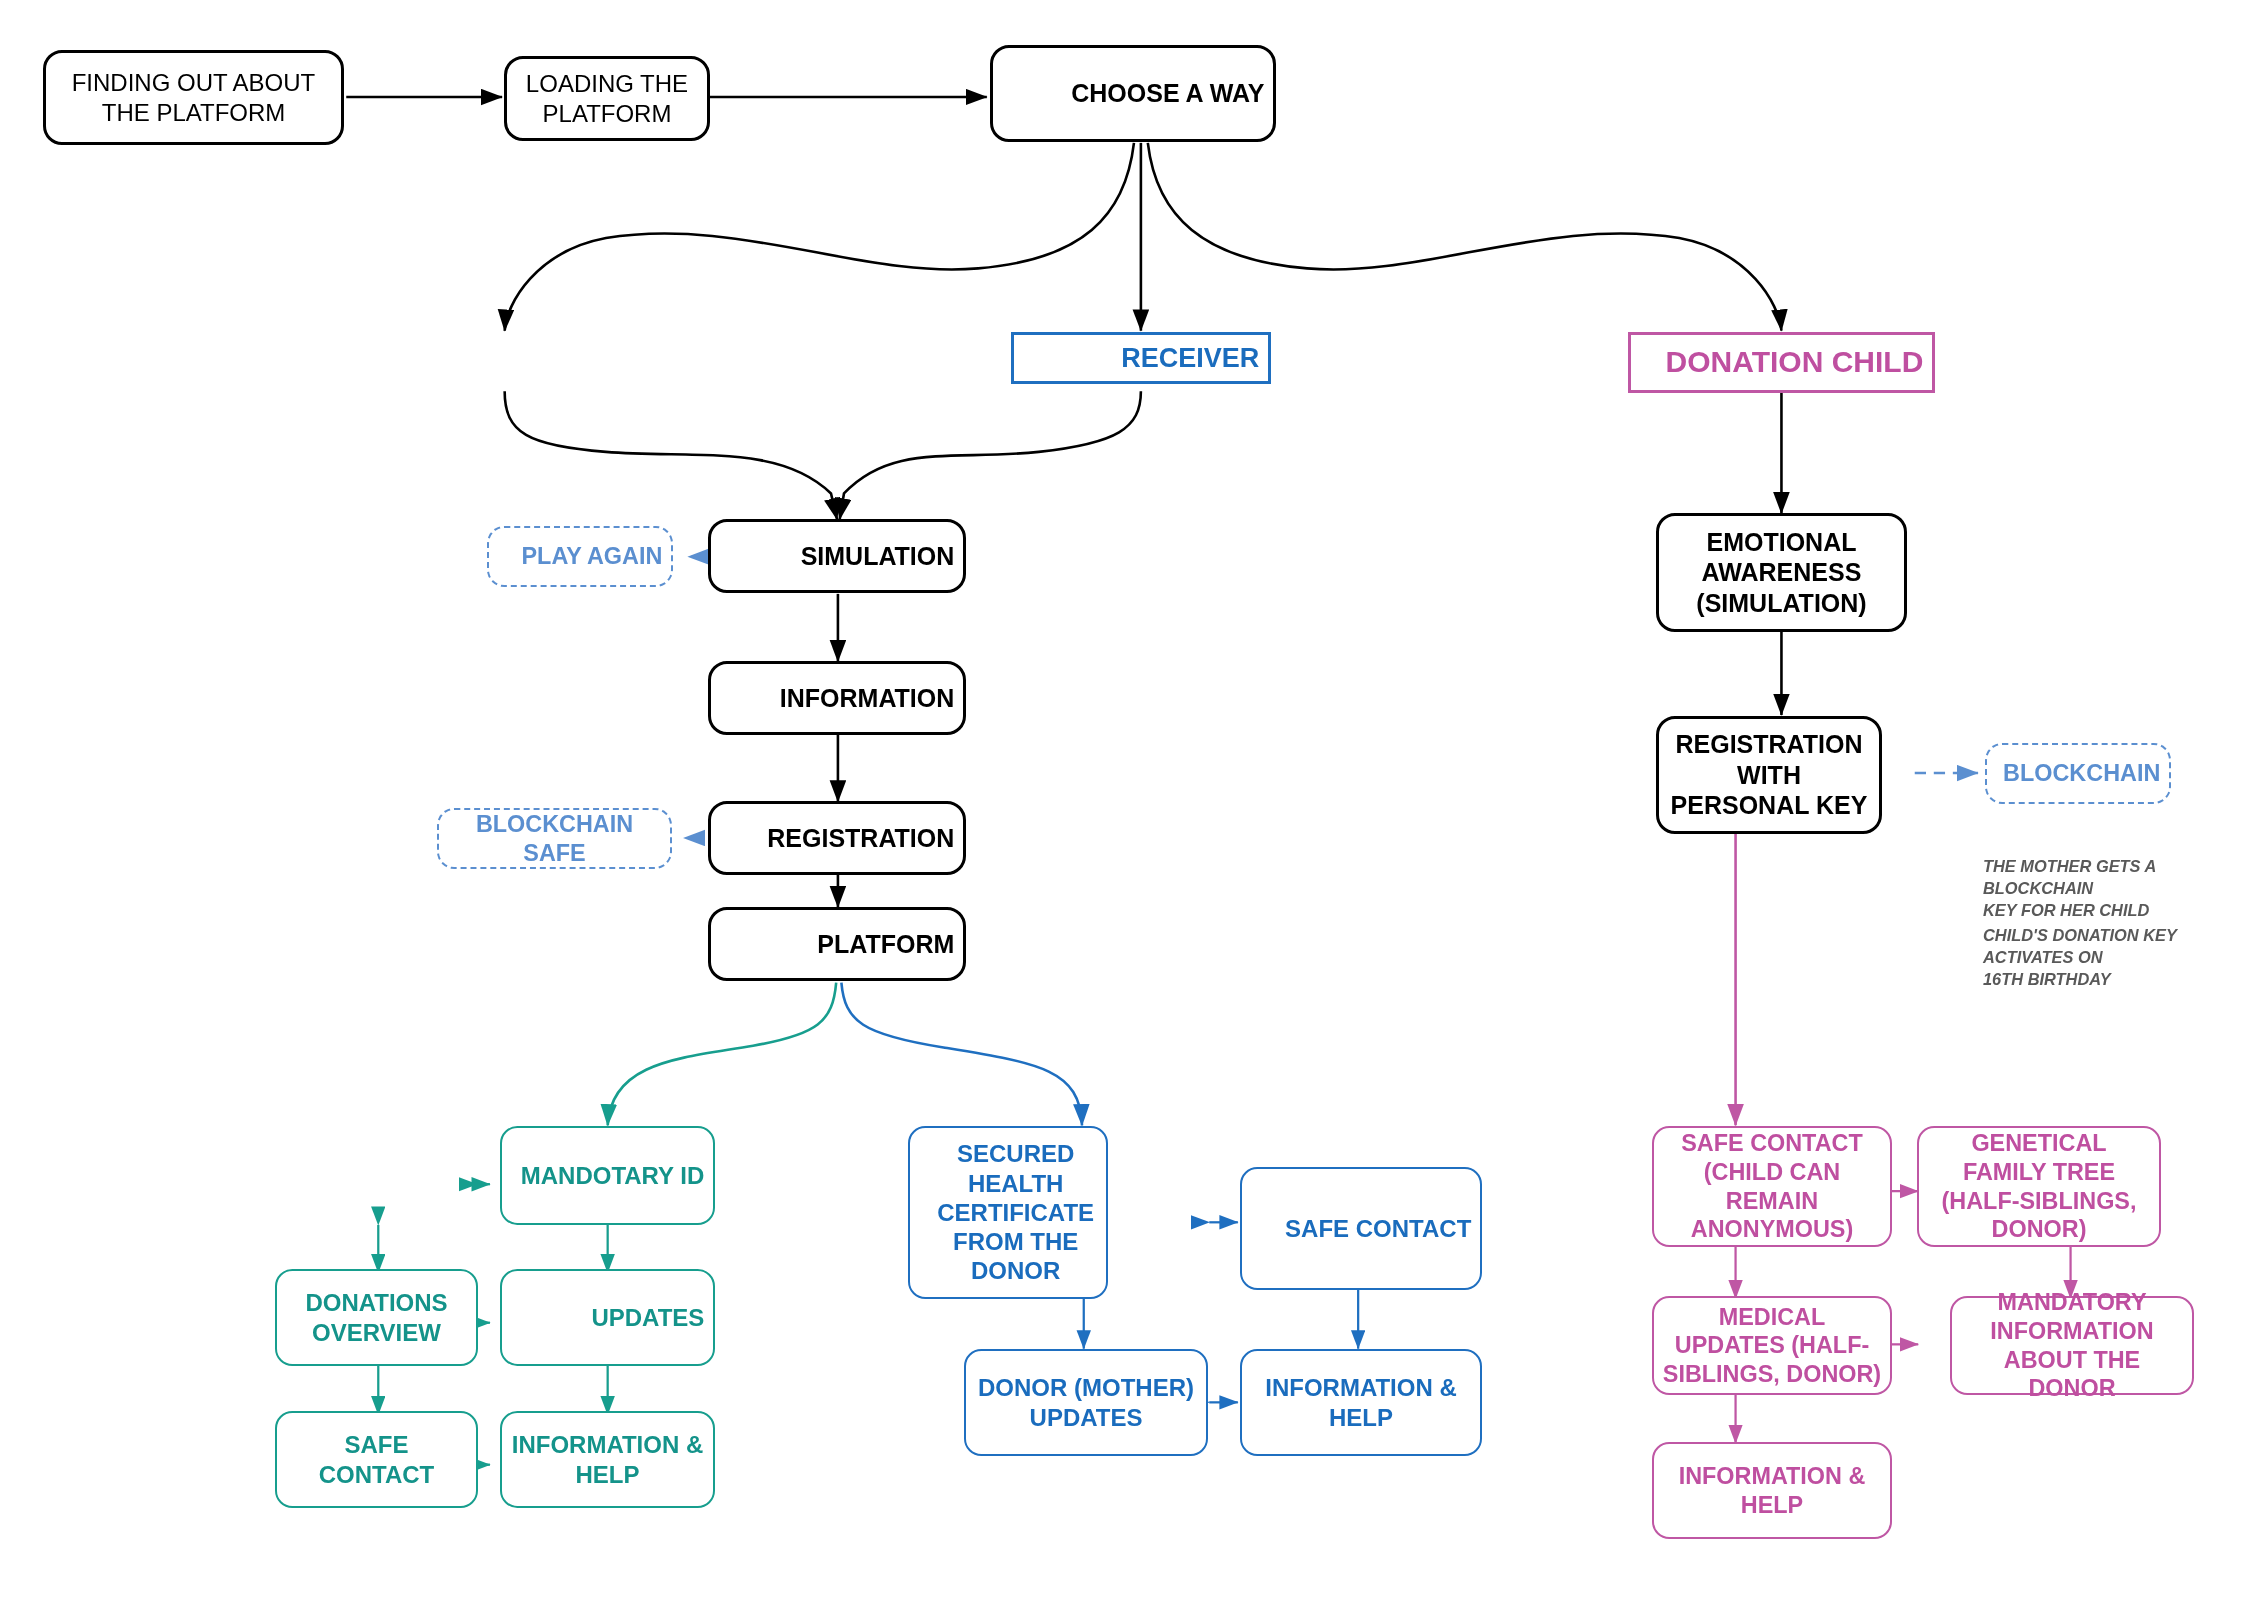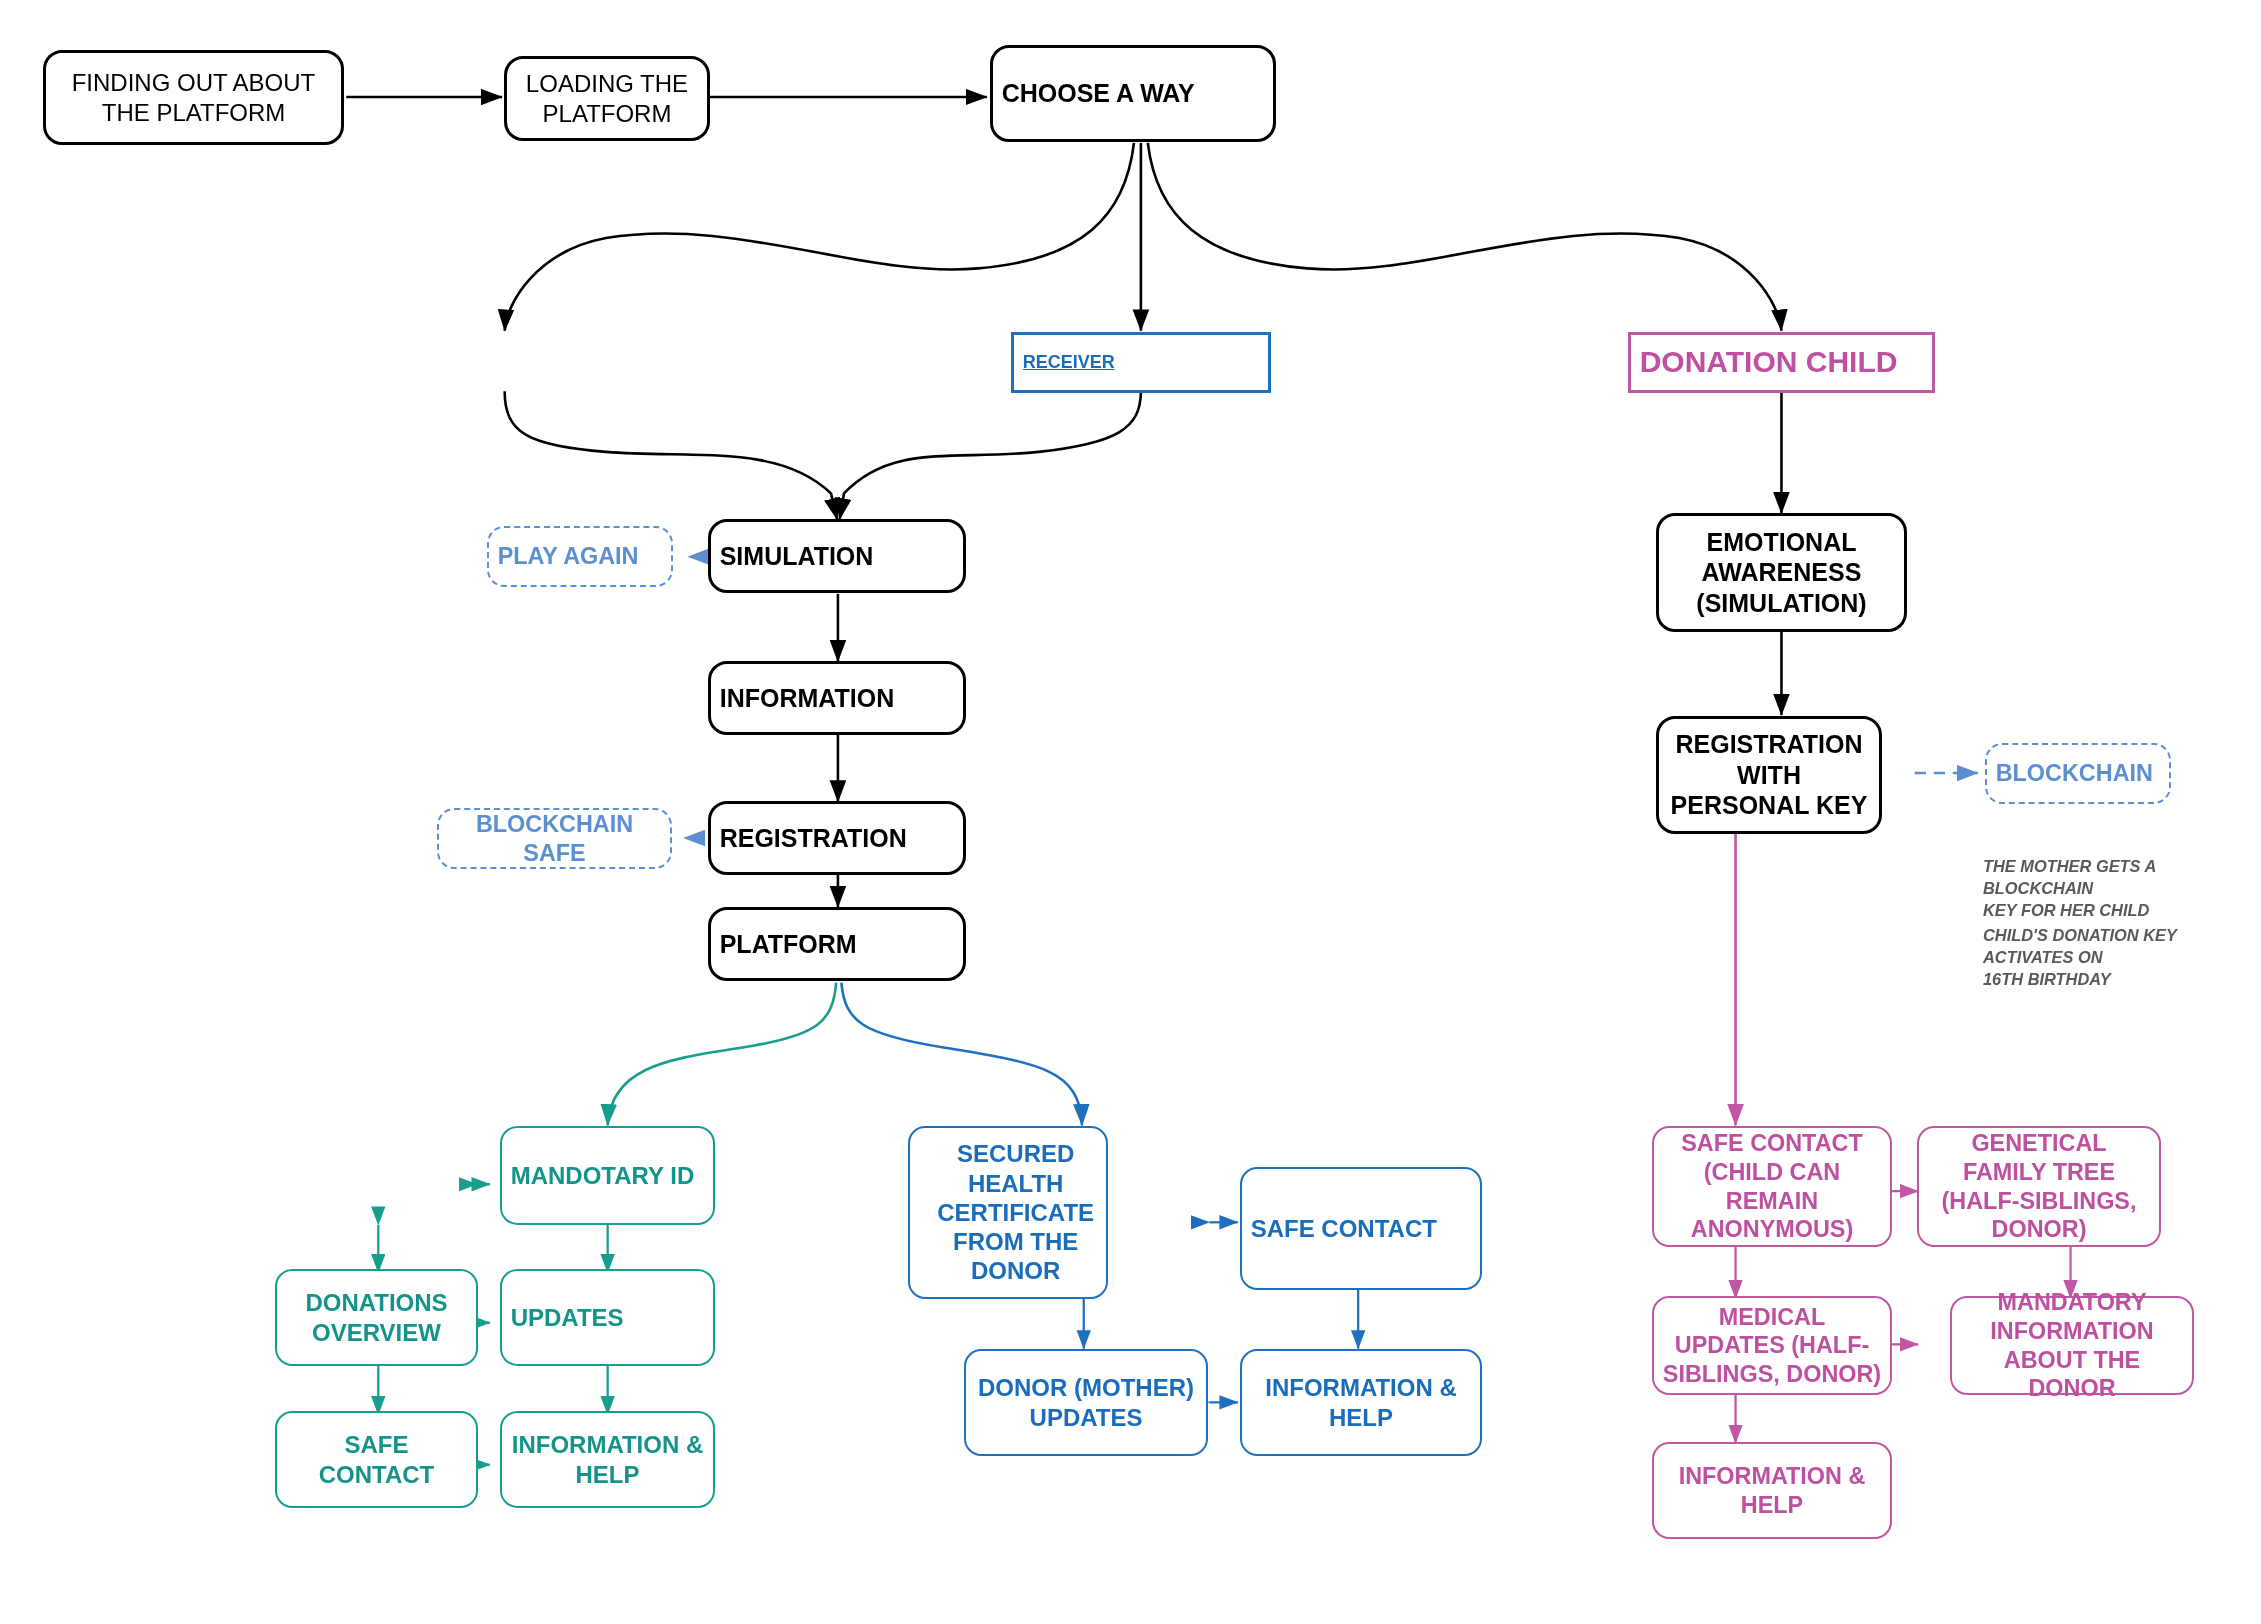--- a/index.html
+++ b/index.html
@@ -23,21 +23,21 @@
     top: 0;
     width: 2261px;
     height: 1624px;
     pointer-events: none;
   }
   .node {
     position: absolute;
     box-sizing: border-box;
     display: flex;
     align-items: center;
-    justify-content: flex-start;
+    justify-content: flex-end;
     text-align: center;
     background: #ffffff;
     line-height: 1.22;
     padding: 3.5px 8.7px;
     z-index: 2;
   }
   .node span {
     display: block;
     white-space: pre-line;
   }
@@ -217,21 +217,21 @@
 
   <div class="node n-black regular" style="left:504px; top:56px; width:206px; height:85px; font-size:24px;">
     <span>LOADING THE PLATFORM</span>
   </div>
 
   <div class="node n-black bold" style="left:990px; top:45px; width:286px; height:97px; font-size:25px;">
     <span>CHOOSE A WAY</span>
   </div>
 
 
-  <div class="node n-role blue" style="left:1011px; top:332px; width:260px; height:61px; font-size:18px;text-decoration:underline;">
+  <div class="node n-role blue" style="left:1011px; top:332px; width:260px; height:52px; font-size:27px;">
     <span>RECEIVER</span>
   </div>
 
   <div class="node n-role pink" style="left:1628px; top:332px; width:307px; height:61px; font-size:30px;">
     <span>DONATION CHILD</span>
   </div>
 
   <div class="node n-black bold" style="left:708px; top:519px; width:258px; height:74px; font-size:25px;">
     <span>SIMULATION</span>
   </div>

